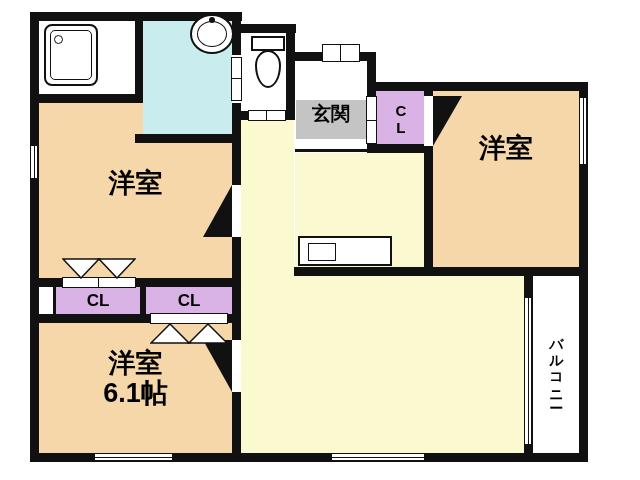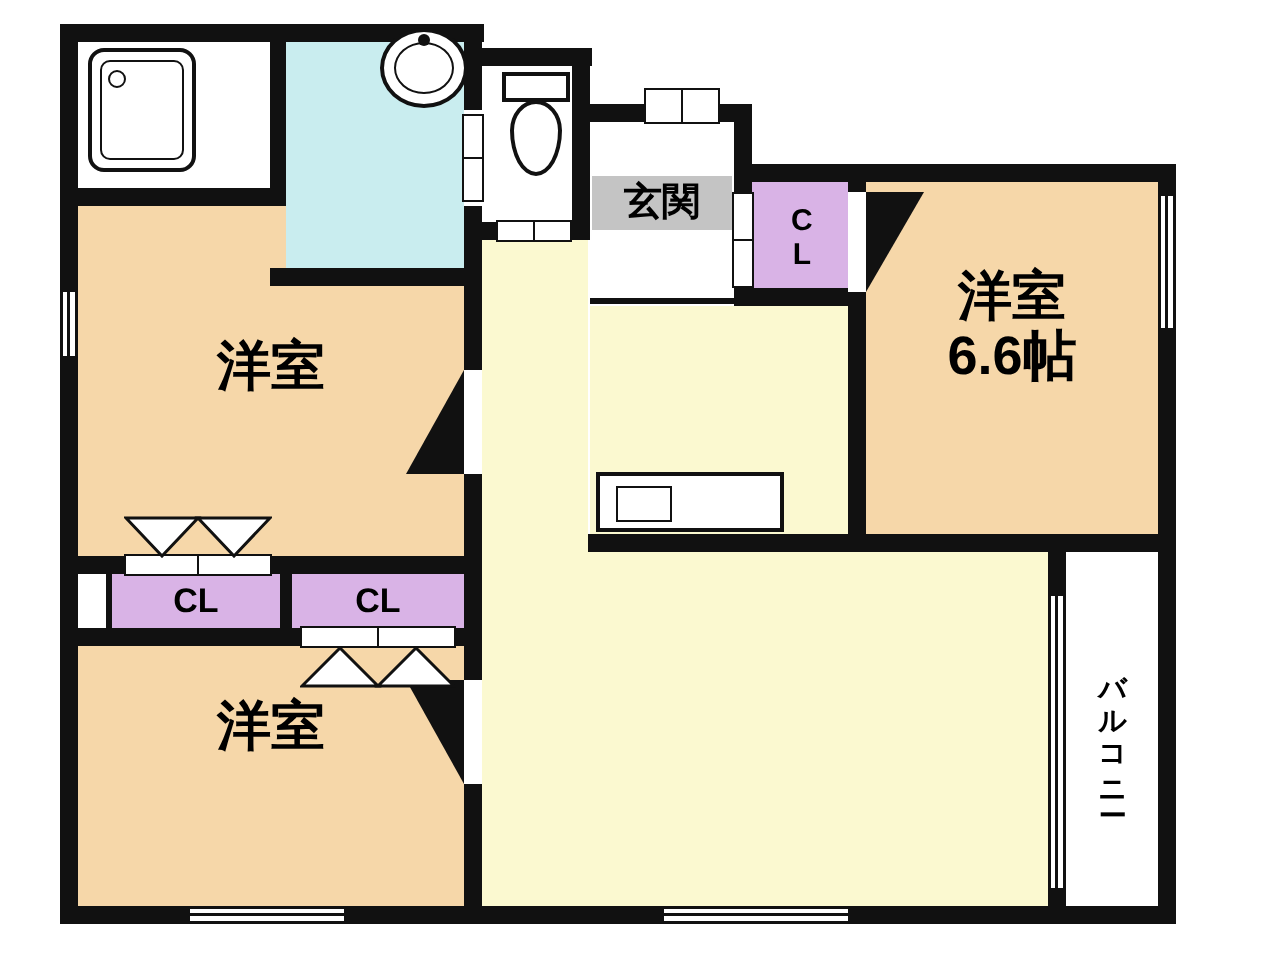--- a/index.html
+++ b/index.html
@@ -121,26 +121,26 @@
   </div>
   <div class="fixture" style="left:298px;top:236px;width:94px;height:30px;">
     <div style="position:absolute;left:8px;top:5px;width:26px;height:16px;border:1.5px solid #111;"></div>
   </div>
 
   <div class="label" style="left:39px;top:168px;width:193px;font-size:27px;">
     <div>洋室</div>
   </div>
   <div class="label" style="left:433px;top:133px;width:146px;font-size:27px;">
     <div>洋室</div>
-    <div>6.6帖</div>
   </div>
   <div class="label" style="left:39px;top:348px;width:193px;font-size:27px;">
     <div>洋室</div>
+    <div>6.1帖</div>
   </div>
   <div class="label" style="left:241px;top:328px;width:283px;font-size:29px;">
   </div>
-  <div class="label" style="left:296px;top:88px;width:70px;height:27px;line-height:27px;font-size:19px;background:var(--entrance-gray,#c4c4c4);">玄関</div>
+  <div class="label" style="left:296px;top:100px;width:70px;height:39px;line-height:27px;font-size:19px;background:var(--entrance-gray,#c4c4c4);">玄関</div>
   <div class="label vtext" style="left:376px;top:94px;width:48px;height:50px;font-size:15px;display:flex;align-items:center;justify-content:center;">CL</div>
   <div class="label" style="left:56px;top:287px;width:84px;height:27px;line-height:27px;font-size:17px;">CL</div>
   <div class="label" style="left:146px;top:287px;width:86px;height:27px;line-height:27px;font-size:17px;">CL</div>
   <div class="label vtext" style="left:533px;top:285px;width:46px;height:160px;font-size:14px;display:flex;align-items:center;justify-content:center;letter-spacing:2px;">バルコニー</div>
 
 </div>
 
 </body></html>

